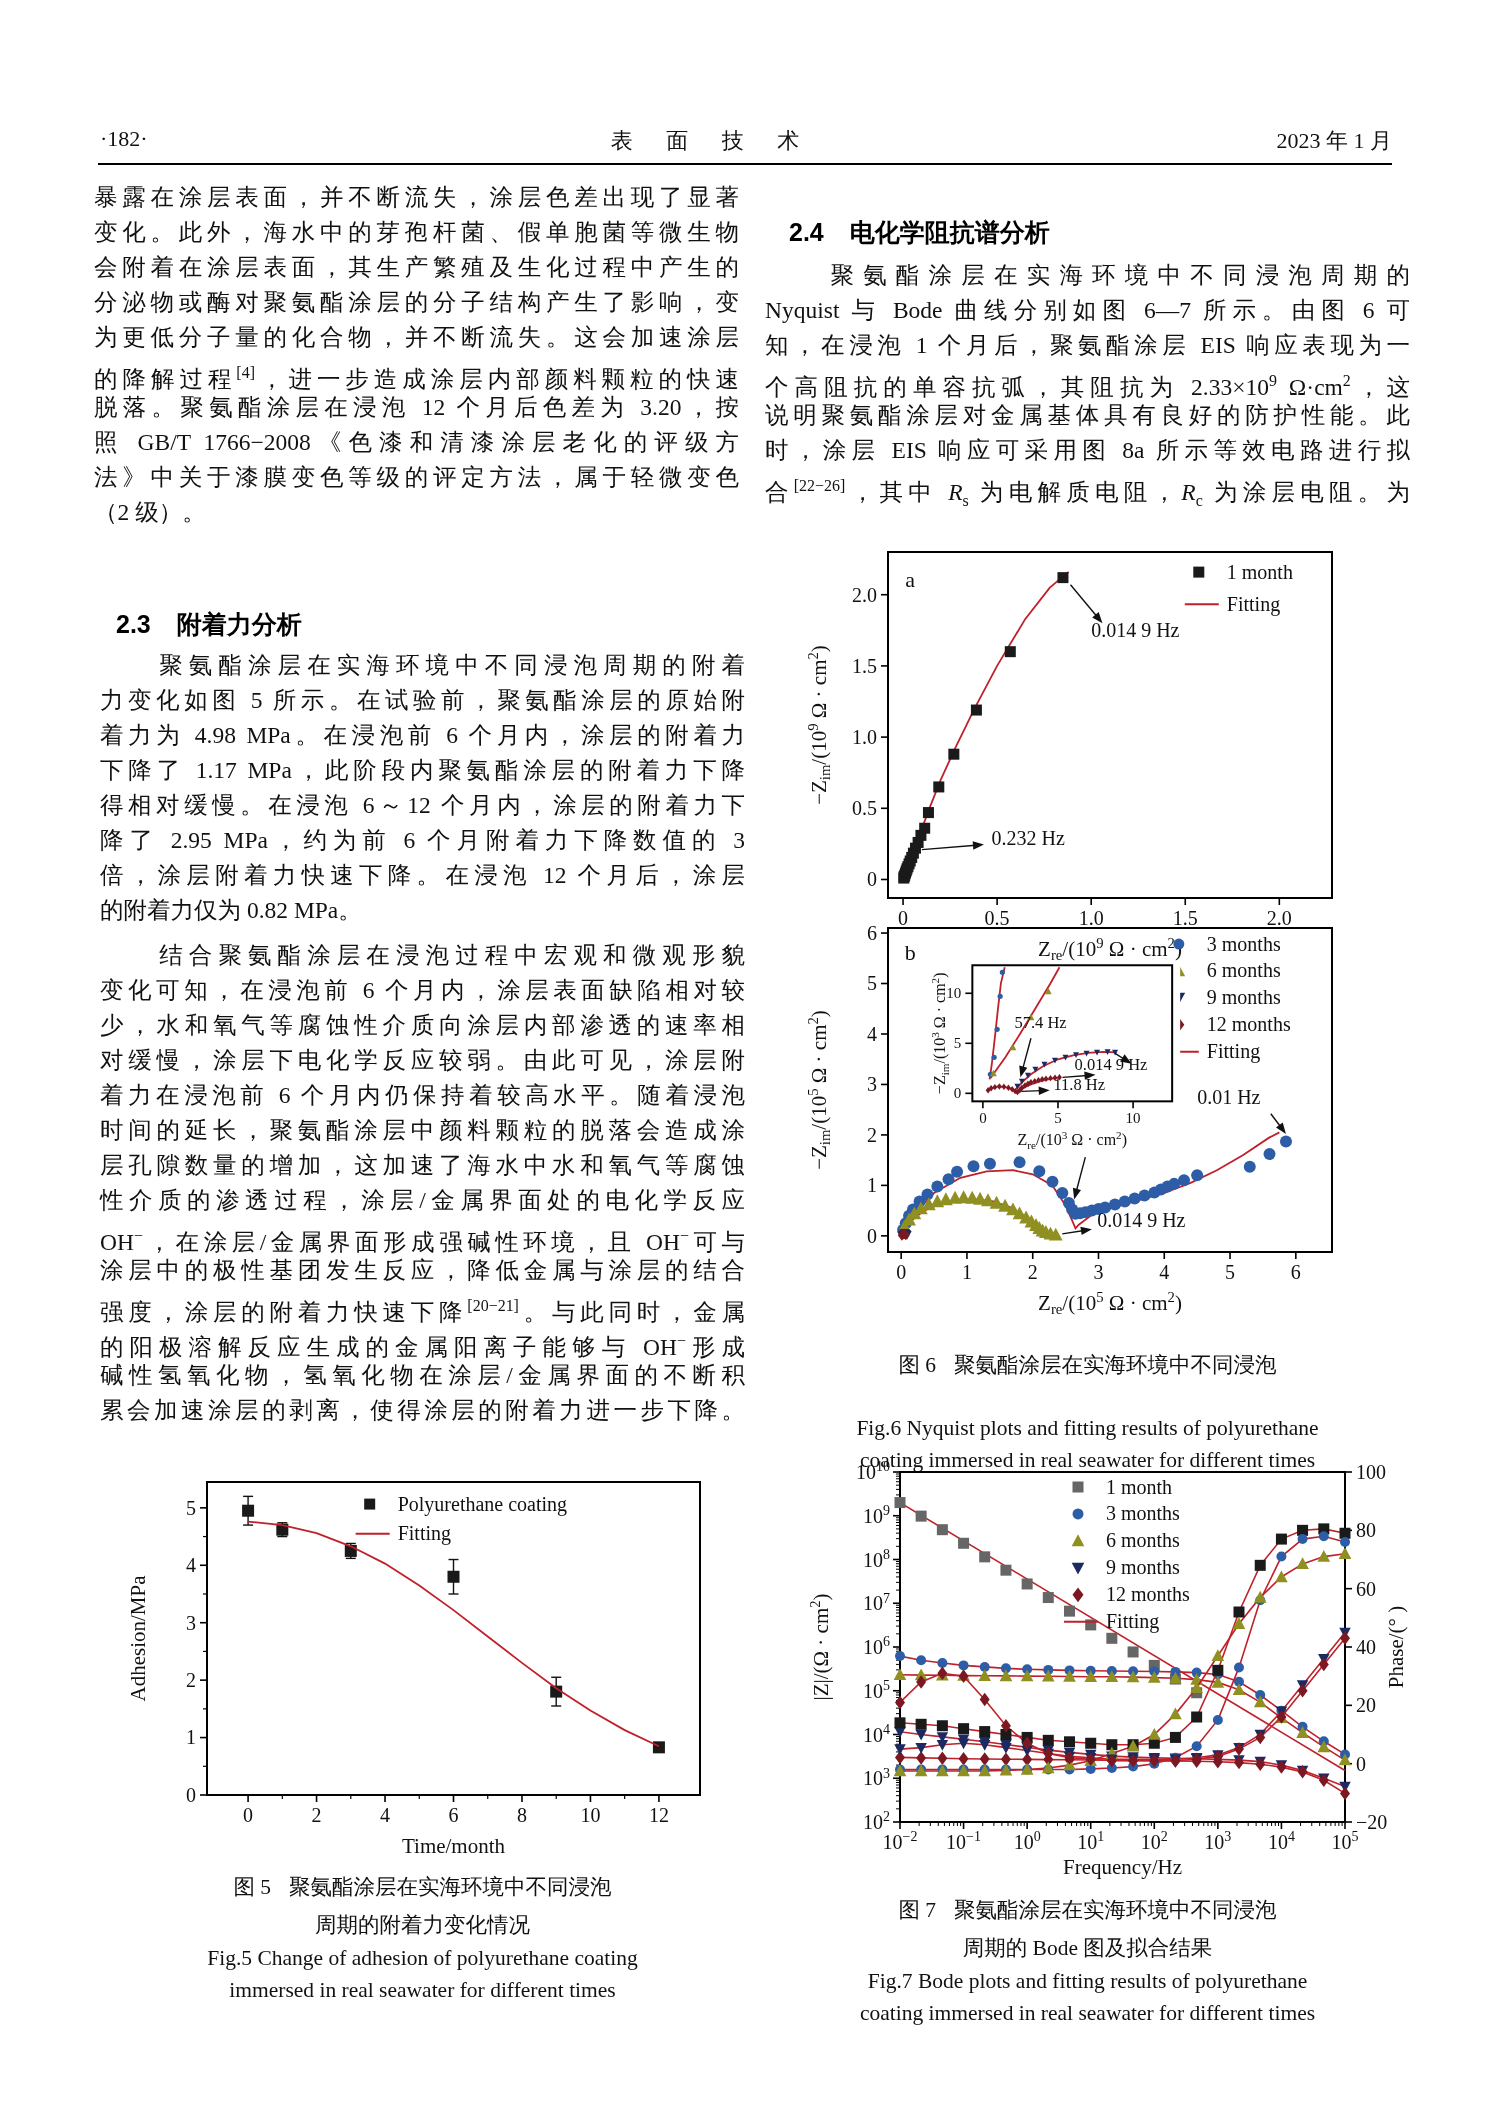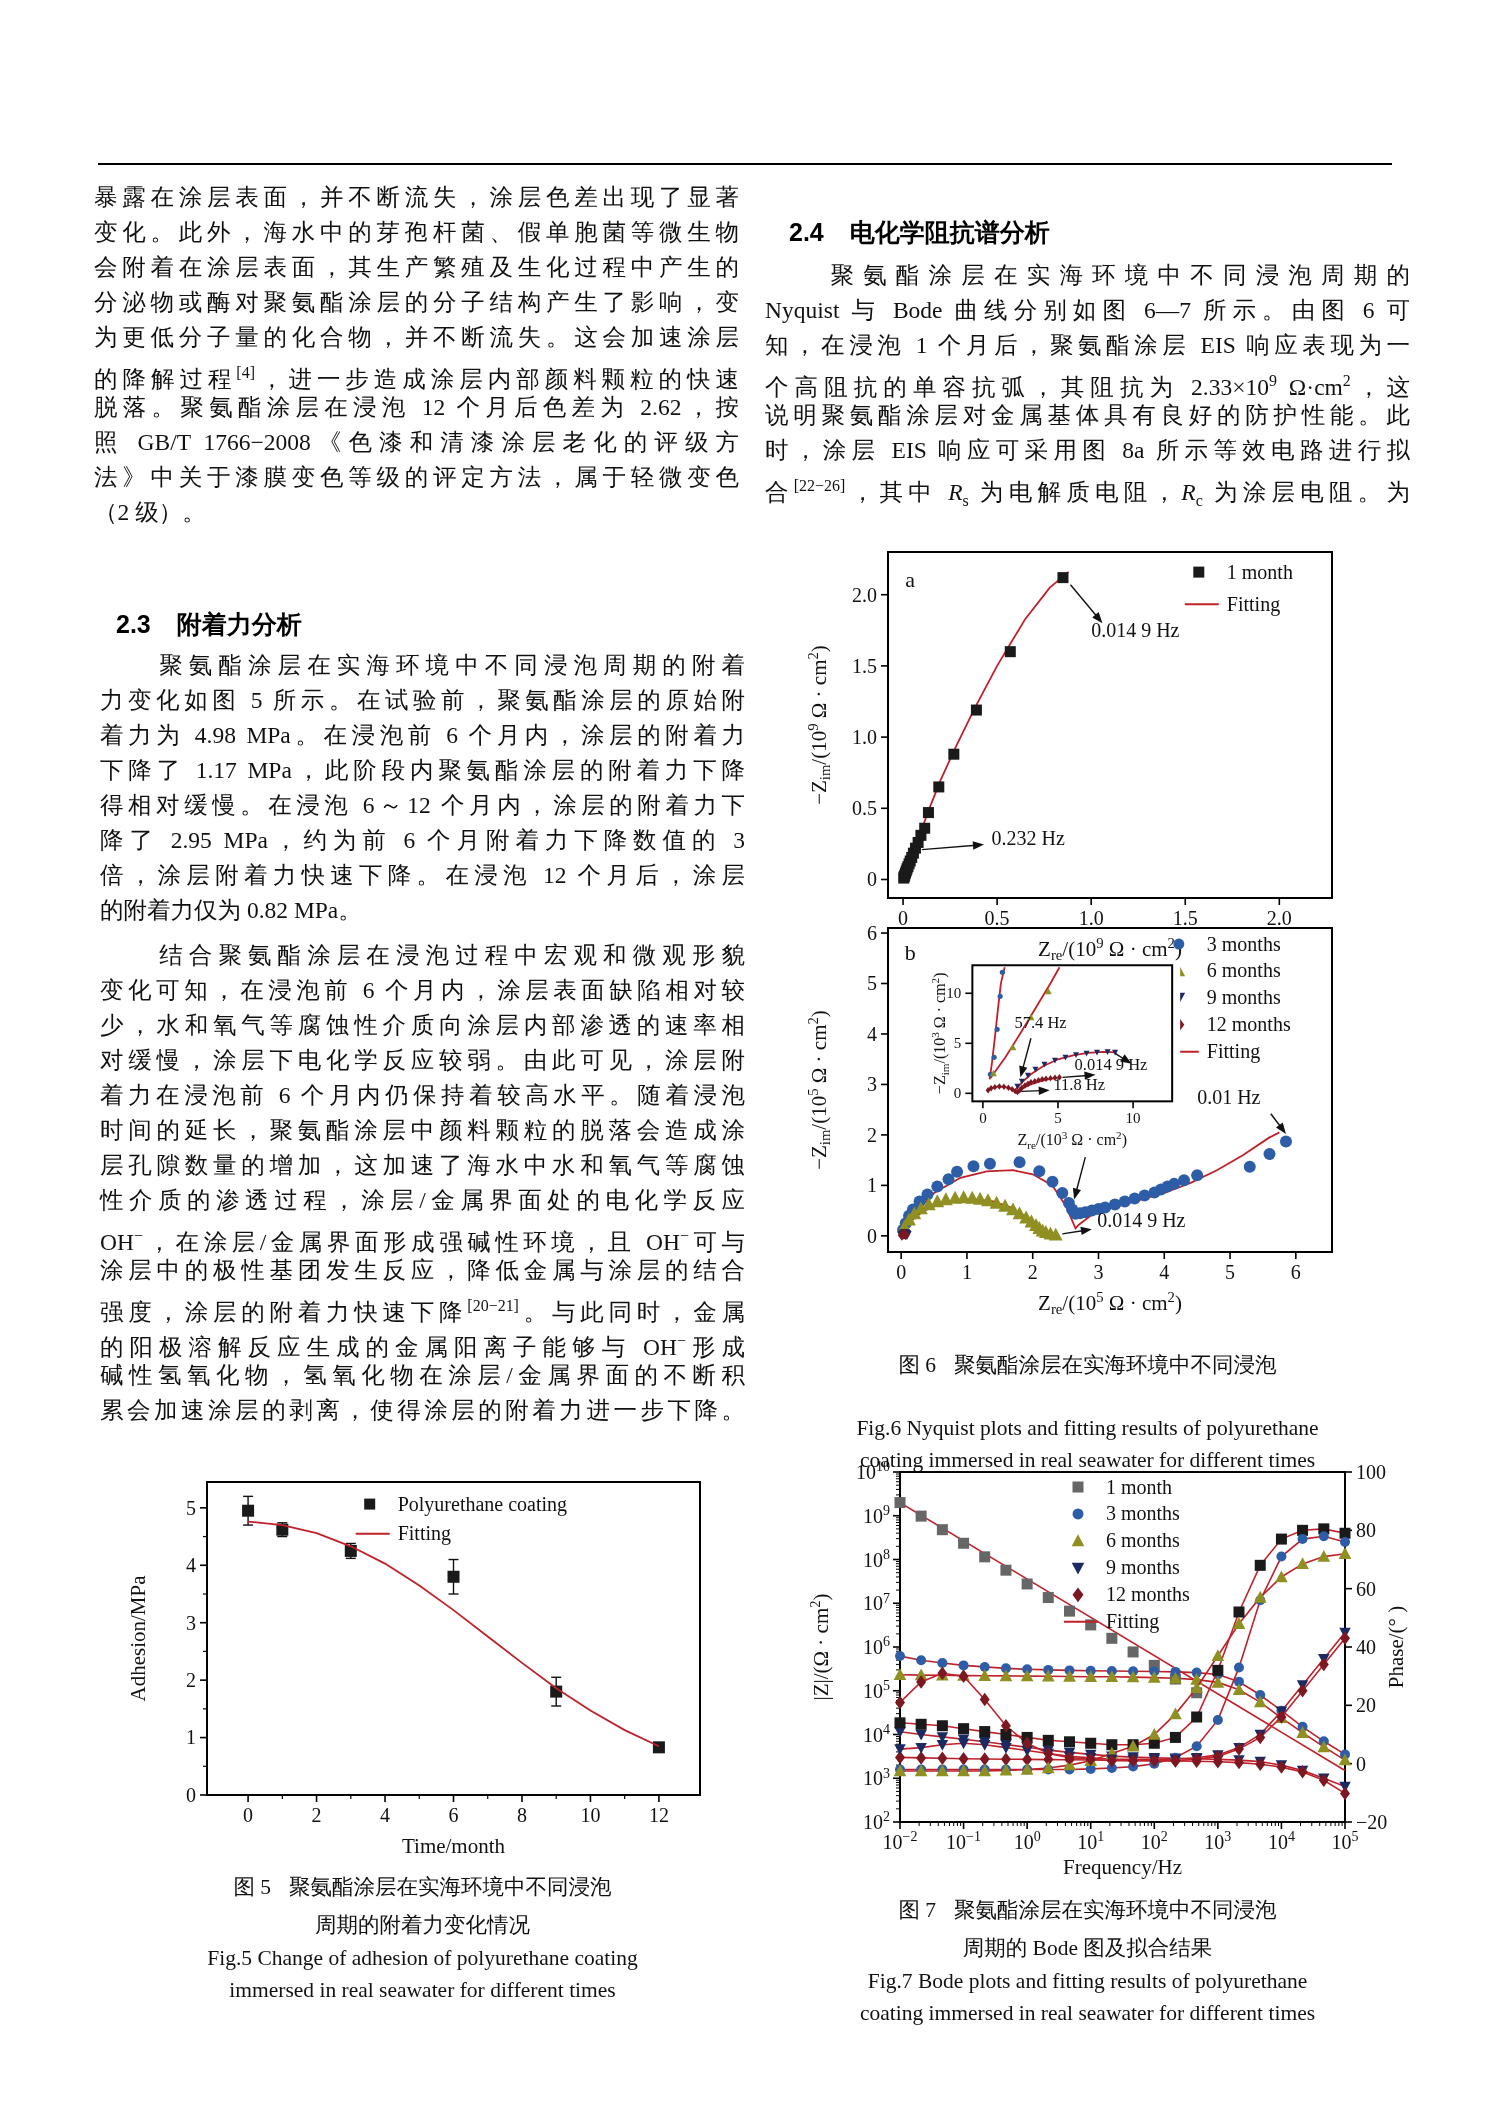--- a/index.html
+++ b/index.html
@@ -20,31 +20,36 @@
   .chart{position:absolute;}
   .cap{position:absolute;text-align:center;font-size:21.5px;color:#111;}
   .cap .gap{display:inline-block;width:18px;}
   svg text{fill:#111;}
 </style>
 </head>
 <body>
 
 <div class="page">
 
+  <div class="hdr">
+    <span>·182·</span>
+    <span class="jn">表  面  技  术</span>
+    <span>2023 年 1 月</span>
+  </div>
   <div class="rule"></div>
 
   <div class="col" style="left:94px;top:180px;width:645px;">
     <div>
         <div class="ln">暴露在涂层表面，并不断流失，涂层色差出现了显著</div>
         <div class="ln">变化。此外，海水中的芽孢杆菌、假单胞菌等微生物</div>
         <div class="ln">会附着在涂层表面，其生产繁殖及生化过程中产生的</div>
         <div class="ln">分泌物或酶对聚氨酯涂层的分子结构产生了影响，变</div>
         <div class="ln">为更低分子量的化合物，并不断流失。这会加速涂层</div>
         <div class="ln">的降解过程<sup>[4]</sup>，进一步造成涂层内部颜料颗粒的快速</div>
-        <div class="ln">脱落。聚氨酯涂层在浸泡 12 个月后色差为 2.62，按</div>
+        <div class="ln">脱落。聚氨酯涂层在浸泡 12 个月后色差为 3.20，按</div>
         <div class="ln">照 GB/T 1766−2008《色漆和清漆涂层老化的评级方</div>
         <div class="ln">法》中关于漆膜变色等级的评定方法，属于轻微变色</div>
         <div class="ln last">（2 级）。</div>
       </div>
   </div>
   <h2 class="sec" style="left:100px;top:592px;">
     <span class="num">2.3</span><span>附着力分析</span>
   </h2>
   <div class="col" style="left:100px;top:648px;width:645px;">
     <div>

